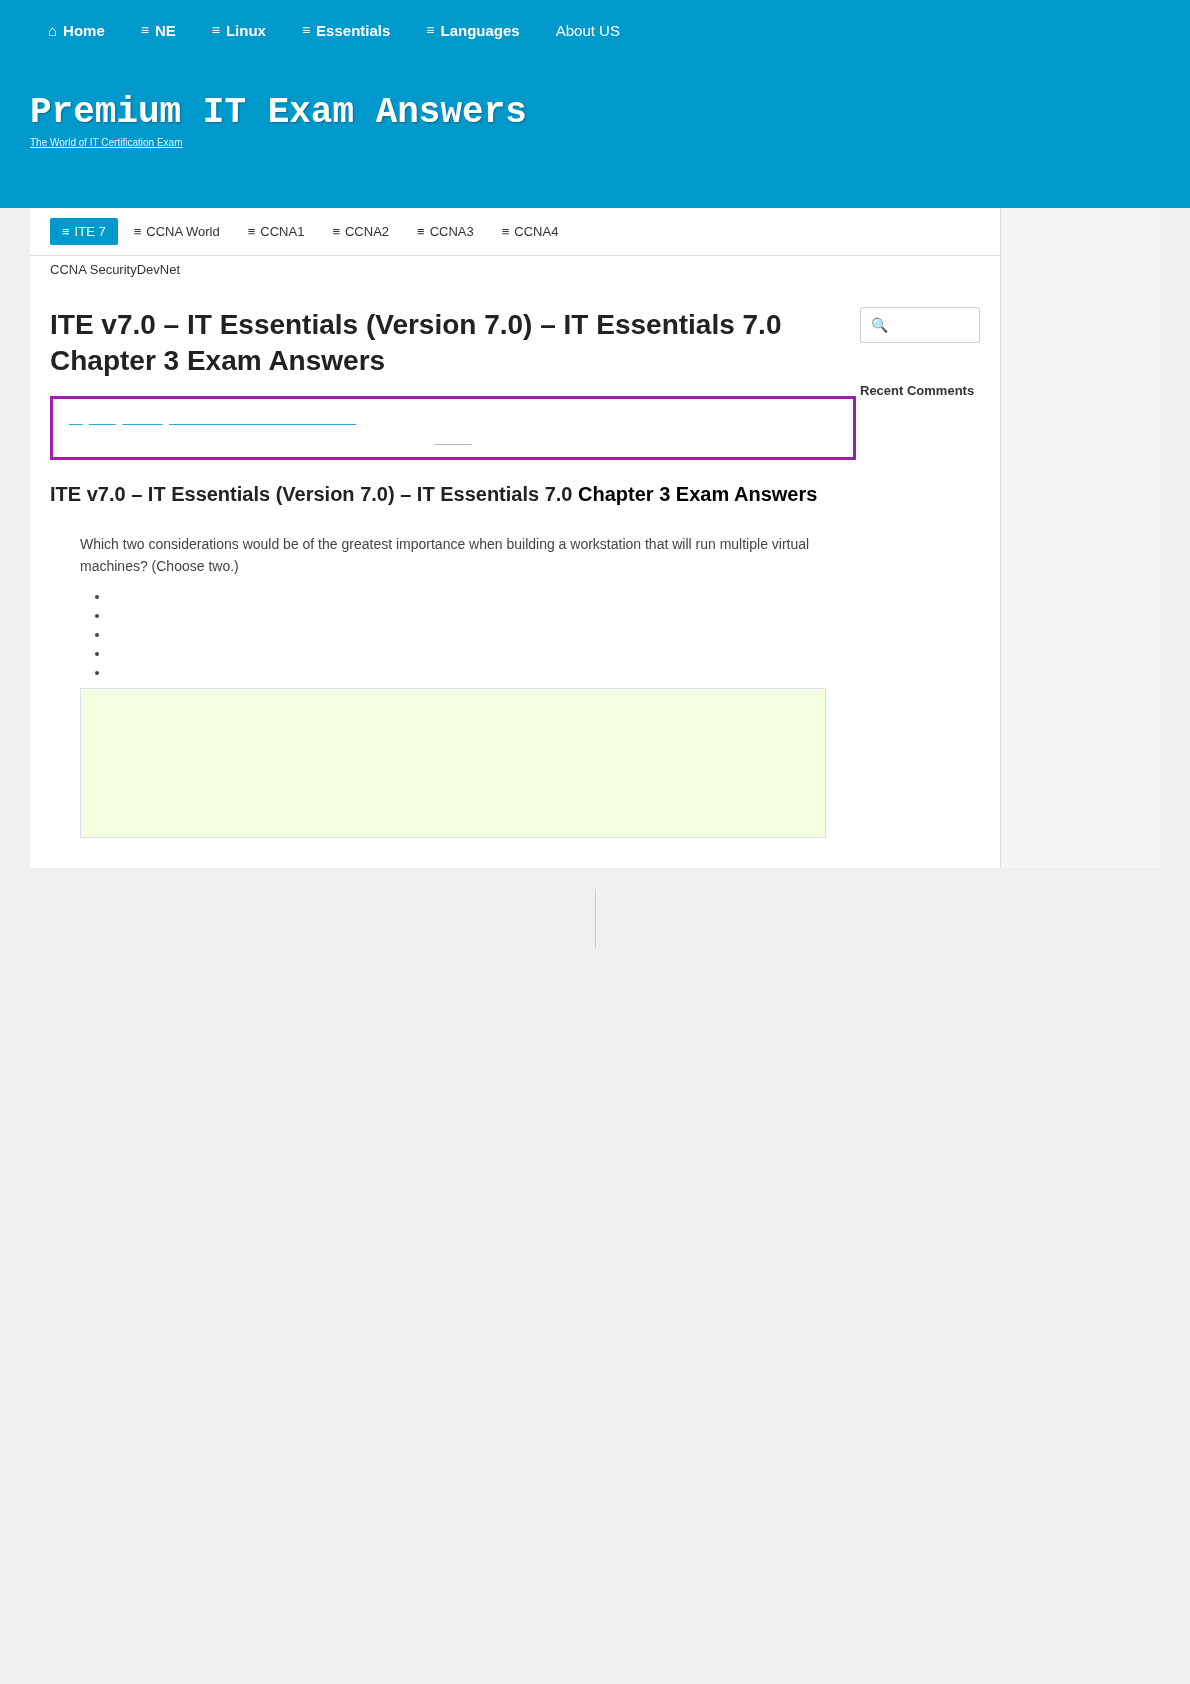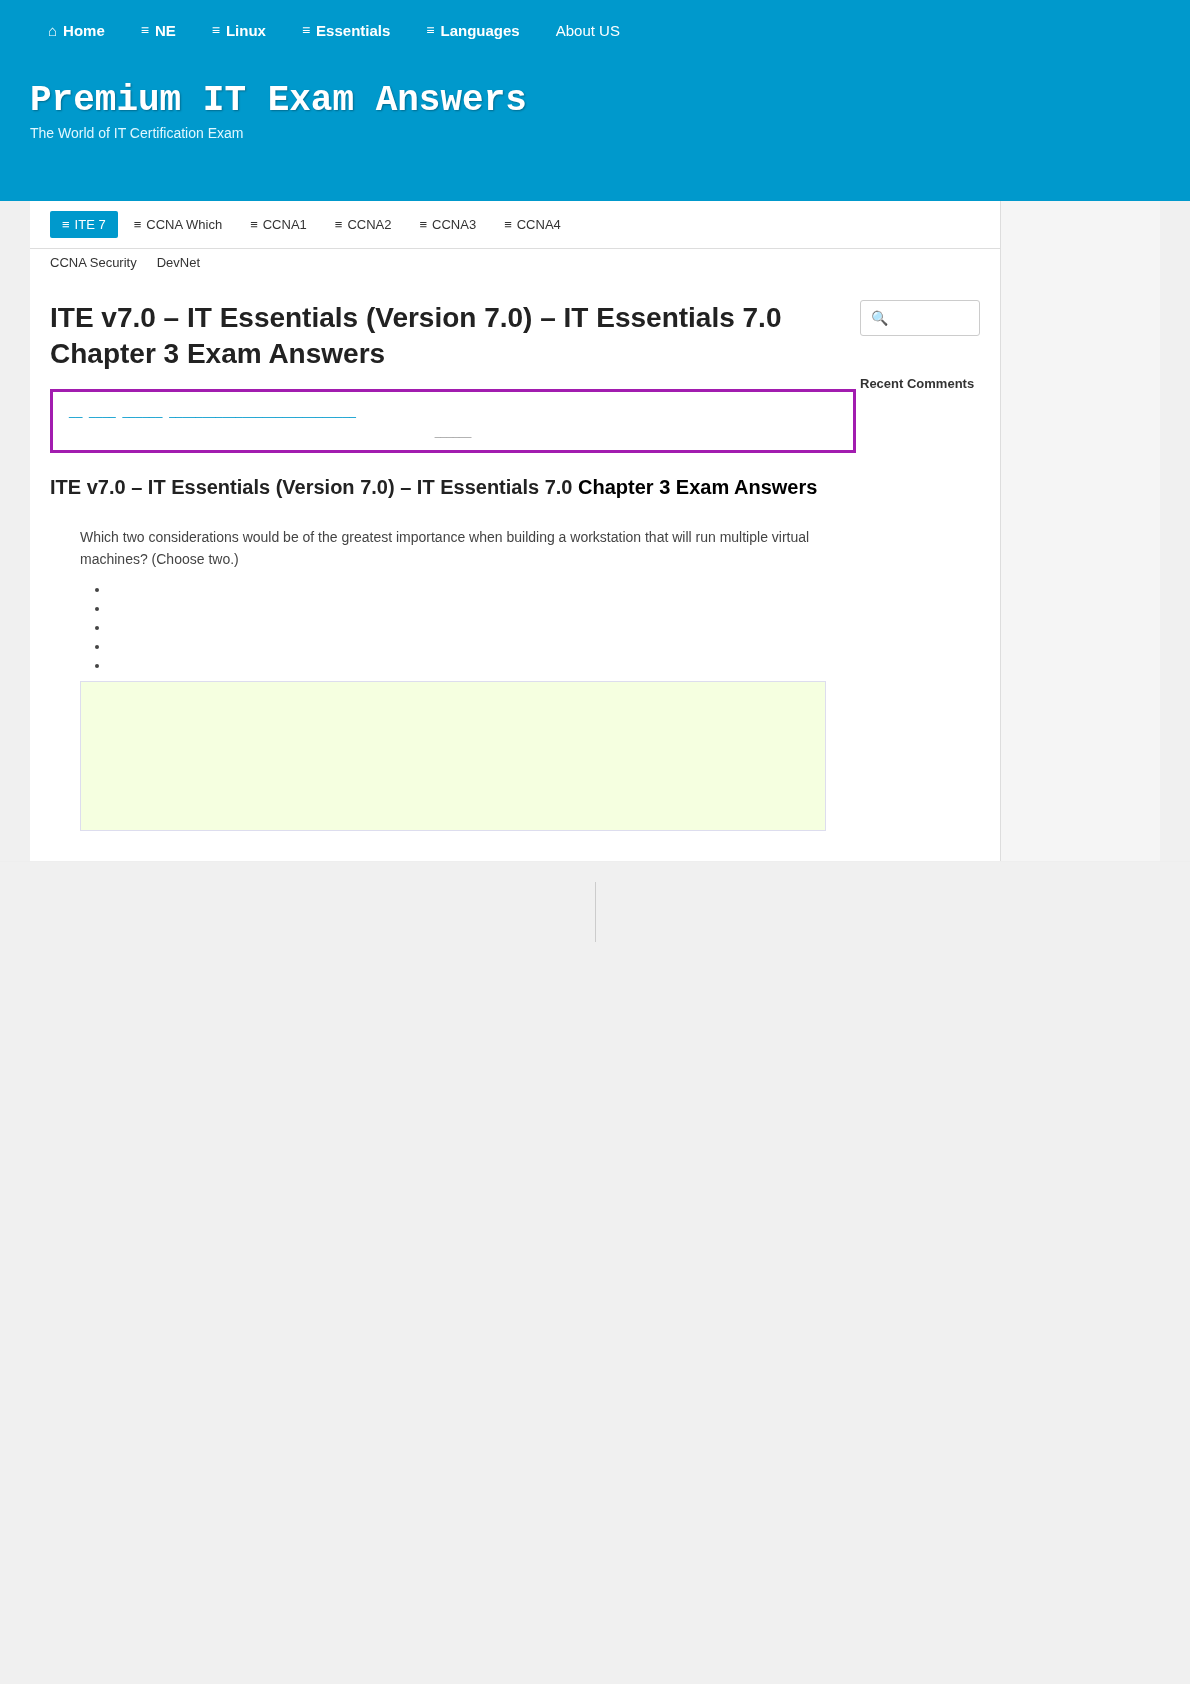--- a/index.html
+++ b/index.html
@@ -48,25 +48,27 @@
     .header-banner {
       background: #0099cc;
       padding: 20px 30px 60px 30px;
     }
     .header-banner h1 {
       color: #fff;
       font-size: 36px;
       font-weight: bold;
       font-family: 'Courier New', monospace;
       text-shadow: 1px 1px 2px rgba(0,0,0,0.3);
+      margin-top: 12px;
     }
     .header-banner p {
       color: #e0f7ff;
-      font-size: 14px;
+      font-size: 10px;
       margin-top: 4px;
+      text-decoration: underline;
     }
 
     
     .main-wrapper {
       background: #fff;
       display: flex;
       max-width: 1130px;
       margin: 0 auto;
       padding: 0;
     }
@@ -98,21 +100,20 @@
       white-space: nowrap;
     }
     .sub-nav-item.active {
       background: #0099cc;
       color: #fff;
       border-radius: 2px;
     }
     .sub-nav-row2 {
       display: flex;
       padding: 6px 20px 10px 20px;
-      gap: 20px;
     }
     .sub-nav-row2 span {
       font-size: 13px;
       color: #333;
       cursor: pointer;
     }
 
     
     .article-area {
       padding: 20px 20px 20px 20px;
@@ -278,21 +279,21 @@
 <div class="main-wrapper">
   <div class="content-area">
 
     <div class="sub-nav">
       <div class="sub-nav-item active">
         <span>≡</span>
         <span>ITE 7</span>
       </div>
       <div class="sub-nav-item">
         <span>≡</span>
-        <span>CCNA Which</span>
+        <span>CCNA World</span>
       </div>
       <div class="sub-nav-item">
         <span>≡</span>
         <span>CCNA1</span>
       </div>
       <div class="sub-nav-item">
         <span>≡</span>
         <span>CCNA2</span>
       </div>
       <div class="sub-nav-item">

